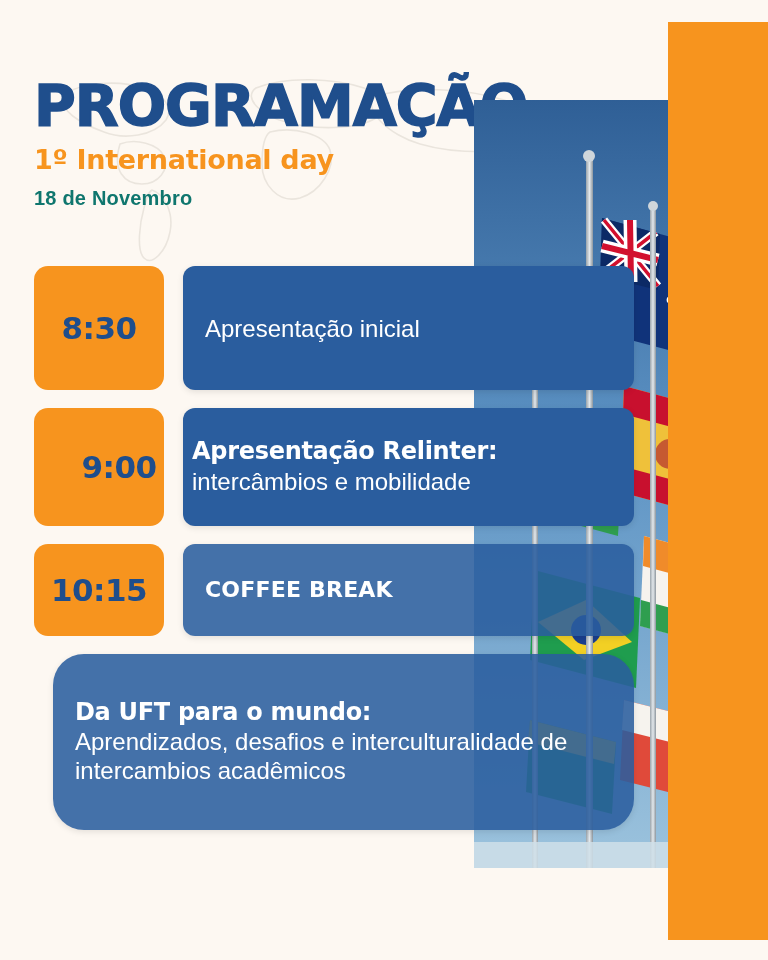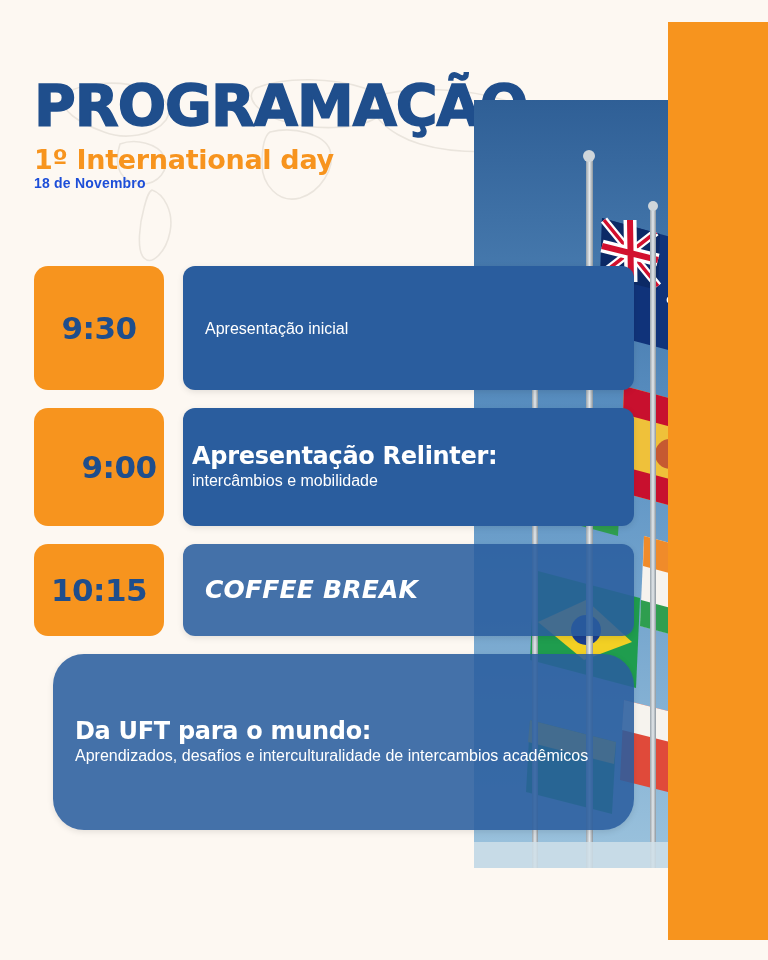--- a/index.html
+++ b/index.html
@@ -65,22 +65,23 @@
     font-weight: 700;
     font-size: 27px;
     color: #f7941e;
     margin-top: 10px;
     line-height: 1.1;
     letter-spacing: -0.3px;
   }
   .title-date {
     font-family: "Liberation Sans", sans-serif;
     font-weight: 700;
-    font-size: 14px;
-    color: #1d4ed8;
+    font-size: 20px;
+    color: #0f766e;
+    margin-top: 12px;
     letter-spacing: 0.2px;
   }
 
   
   .photo {
     position: absolute;
     top: 100px; left: 474px;
     width: 294px; height: 768px;
     overflow: hidden;
     background: #6ba5cf;
@@ -130,34 +131,34 @@
   .desc-title {
     font-family: "DejaVu Sans", sans-serif;
     font-weight: 700;
     font-size: 24px;
     line-height: 1.15;
     letter-spacing: -0.3px;
   }
   .desc-body {
     font-family: "Liberation Sans", sans-serif;
     font-weight: 400;
-    font-size: 16px;
+    font-size: 24px;
     line-height: 1.18;
     margin-top: 2px;
   }
   .row-1 .time-box { height: 124px; }
   .row-1 .desc-box { min-height: 124px; }
   .row-2 .time-box { height: 118px; padding-left: 40px; }
   .row-2 .desc-box { min-height: 118px; padding-left: 9px; }
   .row-3 .time-box { height: 92px; }
   .row-3 .desc-box { min-height: 84px; }
   .row-4 .time-box { height: 176px; }
   .row-4 .desc-box { min-height: 176px; border-radius: 31px; }
 
-  .desc-box.coffee .desc-title { font-size: 25px; letter-spacing: 0.2px; font-style: italic; }
+  .desc-box.coffee .desc-title { font-size: 22px; letter-spacing: 0.2px; }
 </style>
 </head>
 <body>
 
 <div id="poster">
 
   <svg class="worldmap" viewBox="0 0 660 220" xmlns="http://www.w3.org/2000/svg">
     <g fill="none" stroke="#c9c2b8" stroke-width="1.6">
       <path d="M40 42 C60 30, 95 28, 120 36 C140 42, 150 56, 142 68 C130 84, 100 88, 80 80 C58 72, 32 58, 40 42 Z"></path>
       <path d="M96 92 C112 86, 134 92, 140 104 C146 118, 134 132, 118 132 C100 132, 88 118, 96 92 Z"></path>
@@ -270,21 +271,21 @@
   </div>
 
   <div class="orange-band"></div>
   <div class="orange-band-cream-top"></div>
   <div class="orange-band-cream-bottom"></div>
 
   <div class="schedule">
 
     <div class="row row-1">
       <div class="time-box">
-        <span class="time-text">9:30</span>
+        <span class="time-text">8:30</span>
       </div>
       <div class="desc-box">
         <div class="desc-body">Apresentação inicial</div>
       </div>
     </div>
 
     <div class="row row-2">
       <div class="time-box">
         <span class="time-text">9:00</span>
       </div>

